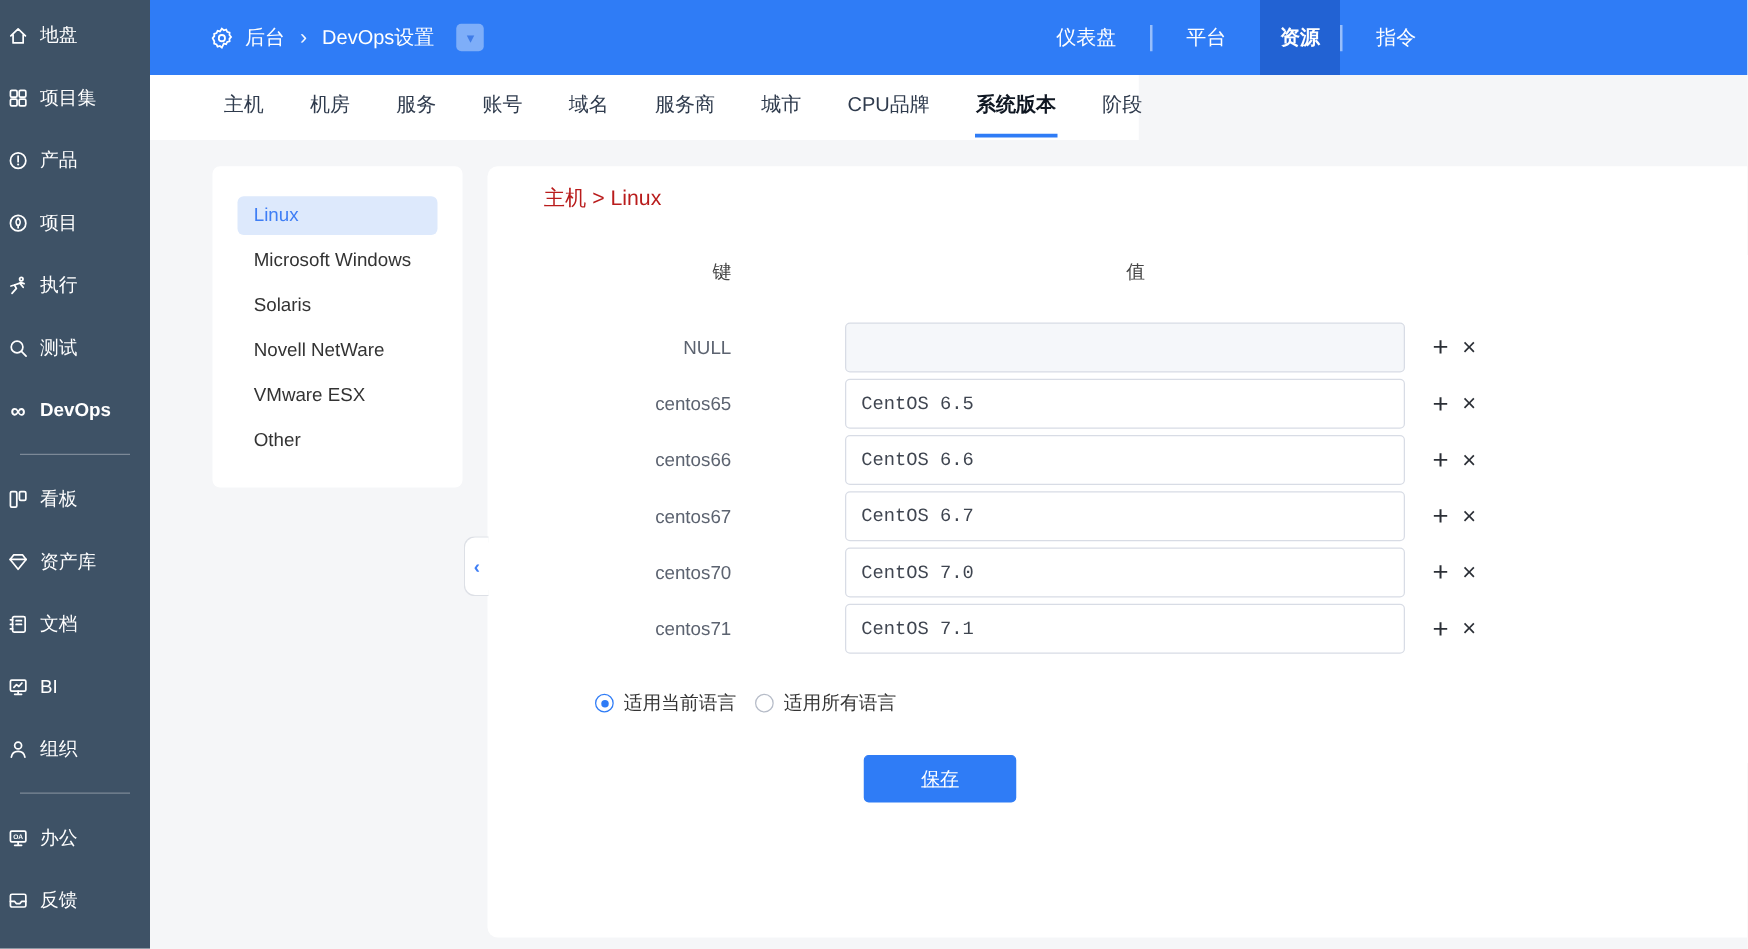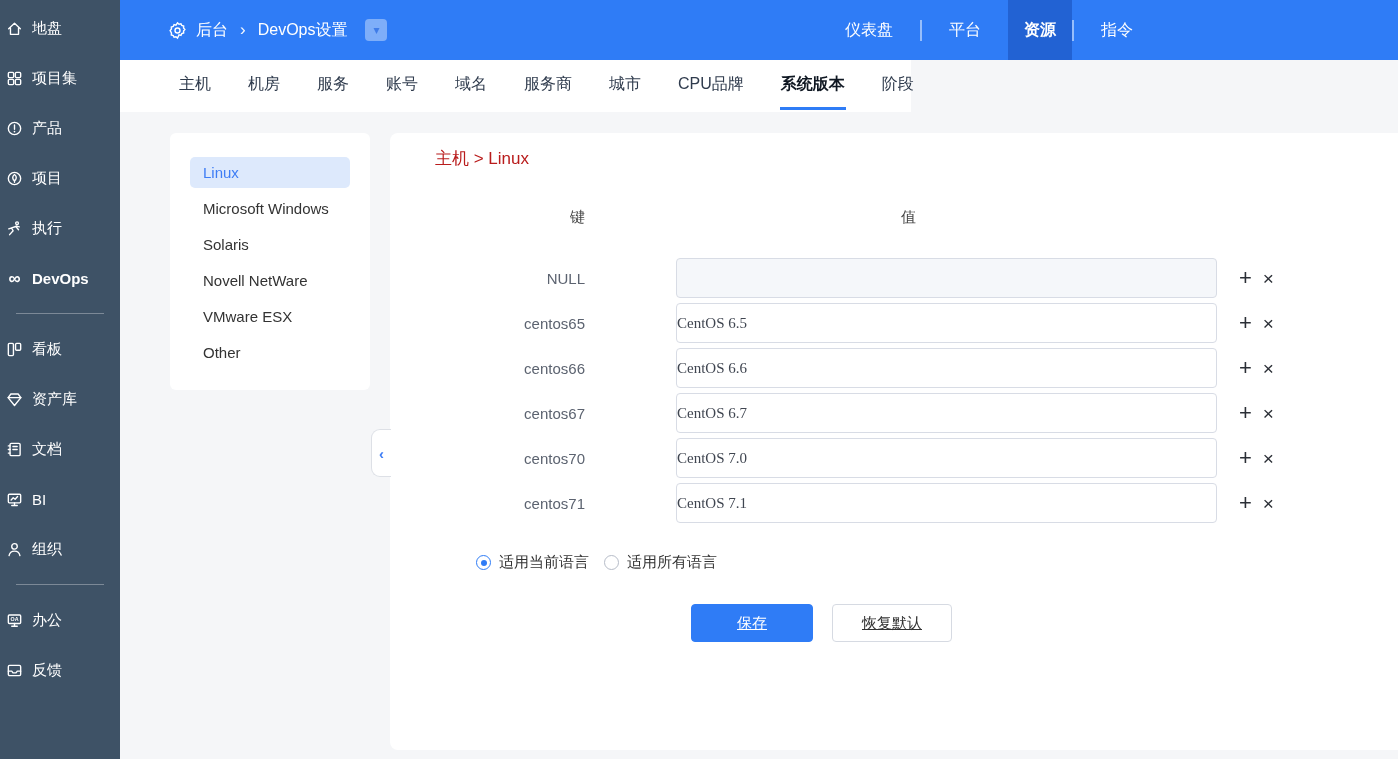--- a/index.html
+++ b/index.html
@@ -59,23 +59,23 @@
 
   .panel-title { font-size:17px; font-weight:normal; color:#b91c1c; }
 
   .kv-head { display:flex; align-items:center; margin-top:37px; height:20px; }
   .kv-key-h { width:150px; text-align:right; font-size:15px; color:#444; }
   .kv-val-h { width:465px; margin-left:91px; text-align:center; font-size:15px; color:#444; }
 
   .kv-row { display:flex; align-items:center; height:40px; margin-top:5px; }
   .kv-row.first { margin-top:31px; }
   .kv-key { width:150px; text-align:right; font-size:15px; color:#5c6370; }
-  .kv-input { width:541px; height:40px; margin-left:91px; border:1px solid #d8dce5;
-    border-radius:4px; padding:0 0; font-size:15px; color:#3f4550; background:#fff; outline:none;
-    font-family:Liberation Serif, serif; }
+  .kv-input { width:448px; height:40px; margin-left:91px; border:1px solid #d8dce5;
+    border-radius:4px; padding:0 12px; font-size:15px; color:#3f4550; background:#fff; outline:none;
+    font-family:Liberation Mono, monospace; }
   .kv-input:disabled, .kv-input.disabled { background:#f5f7fa; }
   .row-plus { margin-left:22px; font-size:22px; font-weight:300; color:#2b2f36; cursor:pointer; line-height:1; }
   .row-close { margin-left:11px; font-size:19px; color:#2b2f36; cursor:pointer; line-height:1; }
 
   .radio-row { display:flex; align-items:center; margin:30px 0 0 41px; font-size:15px; color:#333; }
   .radio { width:15px; height:15px; border-radius:50%; border:1px solid #b6bcc8; background:#fff;
     position:relative; margin-right:8px; cursor:pointer; flex-shrink:0; }
   .radio.checked { border-color:#2f7cf6; }
   .radio.checked::after { content:""; position:absolute; left:3.5px; top:3.5px; width:6px; height:6px;
     border-radius:50%; background:#2f7cf6; }
@@ -134,20 +134,29 @@
       <span>项目</span>
     </div>
     <div class="side-item">
       <span class="ic">
           <svg viewBox="0 0 16 16">
             <circle cx="10.4" cy="3.1" r="1.3"></circle>
             <path d="M3.4 13.8l3.3-3.7-1.5-2.6 4.1-1.4 2.5 3.1M5.2 7.5 2.6 8.3M9.5 5.6l3 .9"></path>
           </svg>
         </span>
       <span>执行</span>
+    </div>
+    <div class="side-item">
+      <span class="ic">
+          <svg viewBox="0 0 16 16">
+            <circle cx="7.2" cy="7.2" r="4.4"></circle>
+            <path d="M10.5 10.5 14 14"></path>
+          </svg>
+        </span>
+      <span>测试</span>
     </div>
     <div class="side-item">
       <span class="ic inf-glyph">∞</span>
       <span style="font-weight:bold">DevOps</span>
     </div>
     <div class="side-divider"></div>
     <div class="side-item">
       <span class="ic">
           <svg viewBox="0 0 16 16">
             <rect x="2.2" y="2.2" width="4.8" height="11.6" rx="1"></rect>
@@ -322,19 +331,18 @@
             <span class="radio-label">适用当前语言</span>
           </span>
           <span class="radio-group">
             <span class="radio"></span>
             <span class="radio-label">适用所有语言</span>
           </span>
         </div>
 
         <div class="btn-row">
           <button class="btn btn-save">保存</button>
-          <button class="btn btn-reset">恢复默认</button>
         </div>
       </div>
 
     </div>
   </div>
 </div>
 
 </body></html>

